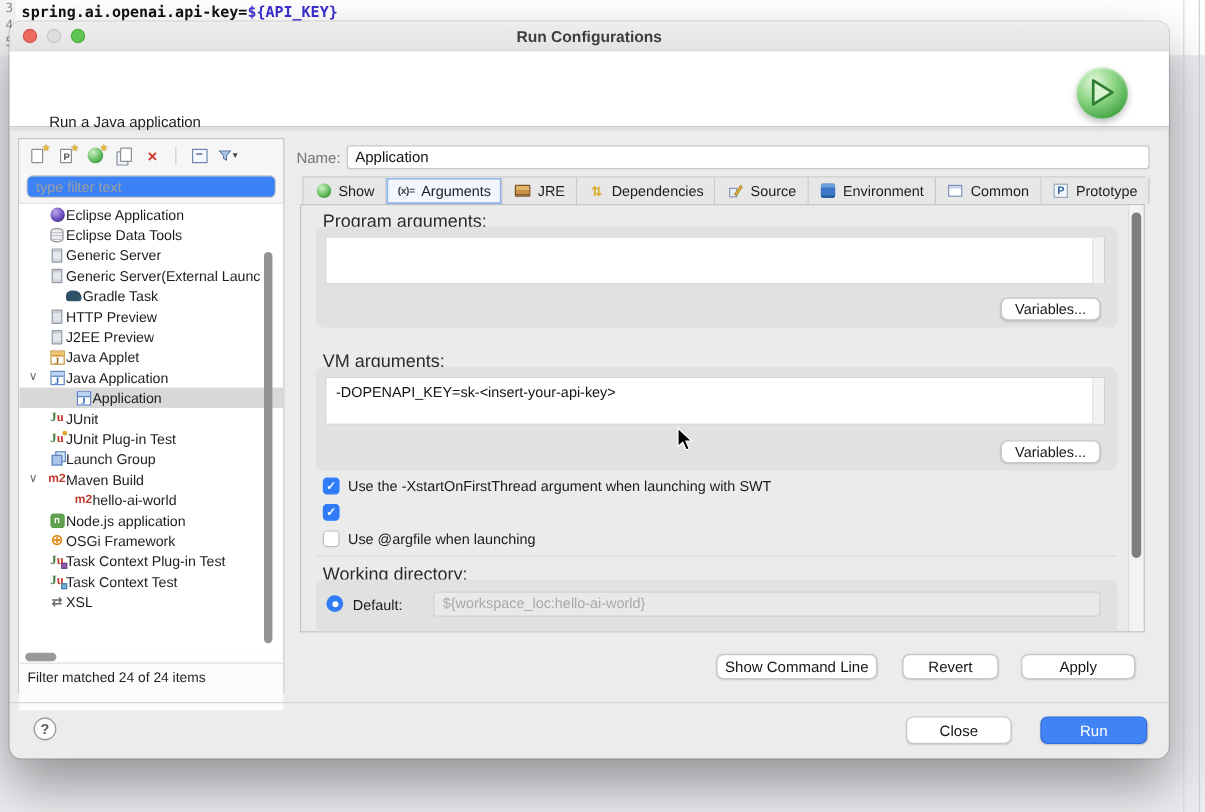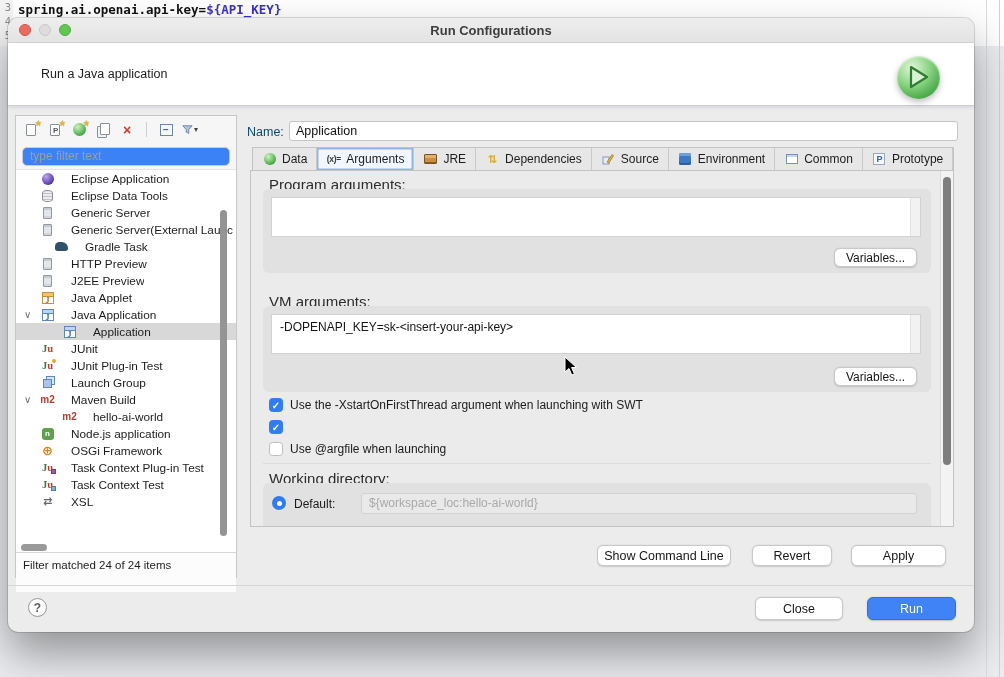--- a/index.html
+++ b/index.html
@@ -23,21 +23,21 @@
   .title { font-size:13px; font-weight:700; color:#3d3d3d; }
   .lights { position:absolute; left:11px; top:6px; display:flex; gap:8px; }
   .light { width:12px; height:12px; border-radius:50%; }
   .l-red   { background:#ec6a5e; border:.5px solid #d65348; }
   .l-gray  { background:#dddddd; border:.5px solid #c8c8c8; }
   .l-green { background:#61c554; border:.5px solid #4dae3e; }
 
   .headerband { position:absolute; left:0; top:25px; right:0; height:63px; background:#fff;
                 border-bottom:1px solid #c9cdd3; box-shadow:0 2px 3px rgba(0,0,0,.08); }
   .hb-title { position:absolute; left:20px; top:12px; font-size:13px; font-weight:700; color:#101010; }
-  .hb-sub   { position:absolute; left:33px; top:24px; font-size:12.5px; color:#1c1c1c; }
+  .hb-sub   { position:absolute; left:33px; top:52px; font-size:12.5px; color:#1c1c1c; }
   .run-orb { position:absolute; left:889px; top:38px; width:43px; height:43px; border-radius:50%;
              background:radial-gradient(circle at 35% 28%, #e2f6da, #8ad483 42%, #41a341 80%, #2c7d2e 100%);
              box-shadow:0 3px 6px rgba(0,0,0,.25), inset 0 1px 2px rgba(255,255,255,.7); }
   .run-orb svg { position:absolute; left:12px; top:9px; }
 
   
   .leftpanel { position:absolute; left:7px; top:97px; width:222px; height:463px; background:#f6f6f6; border:1px solid #c6c6c6; }
   .toolbar { height:27px; display:flex; align-items:center; padding-left:7px; gap:8px; }
   .tbtn { position:relative; width:16px; height:16px; display:inline-flex; align-items:center; justify-content:center; }
   .tsep { width:1px; height:15px; background:#cfcfcf; margin:0 3px; }
@@ -49,21 +49,21 @@
   .orb13 { width:13px; height:13px; border-radius:50%; background:radial-gradient(circle at 35% 30%,#cff0c6,#6cc167 50%,#2f8c33 88%); display:inline-block; }
   .xdel { color:#d23a30; font-weight:700; font-size:14px; line-height:14px; }
   .colbox { width:13px; height:12px; border:1px solid #6b87ae; background:#f4f8fd; color:#44618c; font:700 10px/10px "Liberation Sans",sans-serif; display:inline-flex; align-items:center; justify-content:center; }
   .carr { font-size:8px; color:#444; margin-left:1px; }
 
   .filterwrap { height:26px; padding:3px 6px 0 6px; }
   .filterinput { width:100%; height:19px; border:1px solid #cccccc; border-radius:5px; background:#3b82f6; font-size:12px; padding:0 7px; color:#333; outline:none; }
   .filterinput::placeholder { color:#9e9e9e; }
 
   .tree { position:relative; height:374px; background:#fff; overflow:hidden; border-top:1px solid #e4e4e4; }
-  .trow { position:relative; height:17px; display:flex; align-items:center; gap:16px; font-size:11.8px; color:#1c1c1e; white-space:nowrap; }
+  .trow { position:relative; height:17px; display:flex; align-items:center; gap:0; font-size:11.8px; color:#1c1c1e; white-space:nowrap; }
   .trow.sel { background:#d8d8d8; }
   .chev { position:absolute; left:8px; top:0; font-size:10px; color:#6f6f6f; line-height:17px; }
   .ic { width:15px; height:14px; display:inline-flex; align-items:center; justify-content:center; position:relative; flex:none; }
   .tlabel { overflow:hidden; }
 
   .i-ball { width:12px; height:12px; border-radius:50%; background:radial-gradient(circle at 35% 30%,#bba8e8,#6b4fc0 55%,#2e2158 95%); display:inline-block; }
   .i-db { width:11px; height:12px; border:1px solid #8d8d94; border-radius:5px/3px; background:repeating-linear-gradient(#ececf0 0 2px, #c2c2c8 2px 3px); display:inline-block; }
   .i-server { width:9px; height:12px; background:#e3e6ea; border:1px solid #9199a3; border-radius:1px; box-shadow:inset 0 2px 0 #c6cbd2, inset 0 -2px 0 #d3d7dd; display:inline-block; }
   .i-elep { width:13px; height:9px; border-radius:5px 7px 3px 3px; display:inline-block; }
   .i-win { width:12px; height:12px; background:#fff; border:1px solid #5e86c2; position:relative; font:700 8px/15px "Liberation Serif",serif; color:#2b63bf; text-align:center; display:inline-block; }
@@ -81,21 +81,21 @@
   .i-node { width:12px; height:12px; border-radius:3px; background:#5fa04e; color:#fff; font:700 8px/12px "Liberation Sans",sans-serif; text-align:center; display:inline-block; }
   .i-osgi { color:#e2830f; font:700 13px/13px "DejaVu Sans",sans-serif; }
   .i-xsl { color:#63666c; font:700 11px/11px "DejaVu Sans",sans-serif; }
 
   .tree-vscroll { position:absolute; right:2px; top:40px; width:7px; height:326px; border-radius:4px; background:#949494; }
   .hscrollzone { height:9px; position:relative; background:#fff; }
   .hscroll-thumb { position:absolute; left:5px; top:1px; width:26px; height:7px; border-radius:4px; background:#9a9a9a; }
   .lp-footer { height:40px; border-top:1px solid #d8d8d8; background:#fcfcfc; font-size:11.5px; color:#1f1f1f; padding:6px 7px; }
 
   
-  .namelabel { position:absolute; left:239px; top:107px; font-size:12.5px; color:#0c4a6e; }
+  .namelabel { position:absolute; left:239px; top:107px; font-size:12.5px; color:#737373; }
   .nameinput { position:absolute; left:281px; top:103px; width:669px; height:20px; border:1px solid #c6c6c6; border-radius:3px; background:#fff; font-size:12.5px; padding:0 6px; color:#111; outline:none; }
 
   .tabbar { position:absolute; left:244px; top:129px; width:702px; height:23px; background:#ededed; border:1px solid #c3c3c3; border-bottom:none; display:flex; }
   .tab { display:flex; align-items:center; gap:5px; padding:0 9px; font-size:12px; color:#1d1d1f; border-right:1px solid #c9c9c9; background:#e7e7e7; cursor:default; }
   .tab.sel { background:#f2f7ff; box-shadow:inset 0 0 0 1.5px #8fb5e6; }
   .tab-rest { flex:1; background:#ededed; }
   .orb12 { width:12px; height:12px; border-radius:50%; background:radial-gradient(circle at 35% 30%,#cff0c6,#6cc167 50%,#2f8c33 88%); display:inline-block; }
   .targ { font:700 8.5px "Liberation Sans",sans-serif; color:#3a3a3a; letter-spacing:-.3px; }
   .i-jre { width:13px; height:10px; background:linear-gradient(#e0b36a 0 3px, #c98f45 3px 7px, #8c5d28 7px); border:1px solid #7a5323; border-radius:1px; display:inline-block; }
   .i-dep { color:#d9a820; font:700 11px/11px "DejaVu Sans",sans-serif; }
@@ -344,21 +344,21 @@
   <div class="tree-vscroll" style="position:absolute;left:212px;top:192px;"></div>
 
   <div class="namelabel">Name:</div>
   <input class="nameinput" value="Application" style="">
 
   <div class="tabbar">
       <div class="tab">
         <span class="ic">
           <span class="orb12"></span>
         </span>
-        <span>Data</span>
+        <span>Show</span>
       </div>
       <div class="tab sel">
         <span class="ic">
           <span class="targ">(x)=</span>
         </span>
         <span>Arguments</span>
       </div>
       <div class="tab">
         <span class="ic">
           <span class="i-jre"></span>

